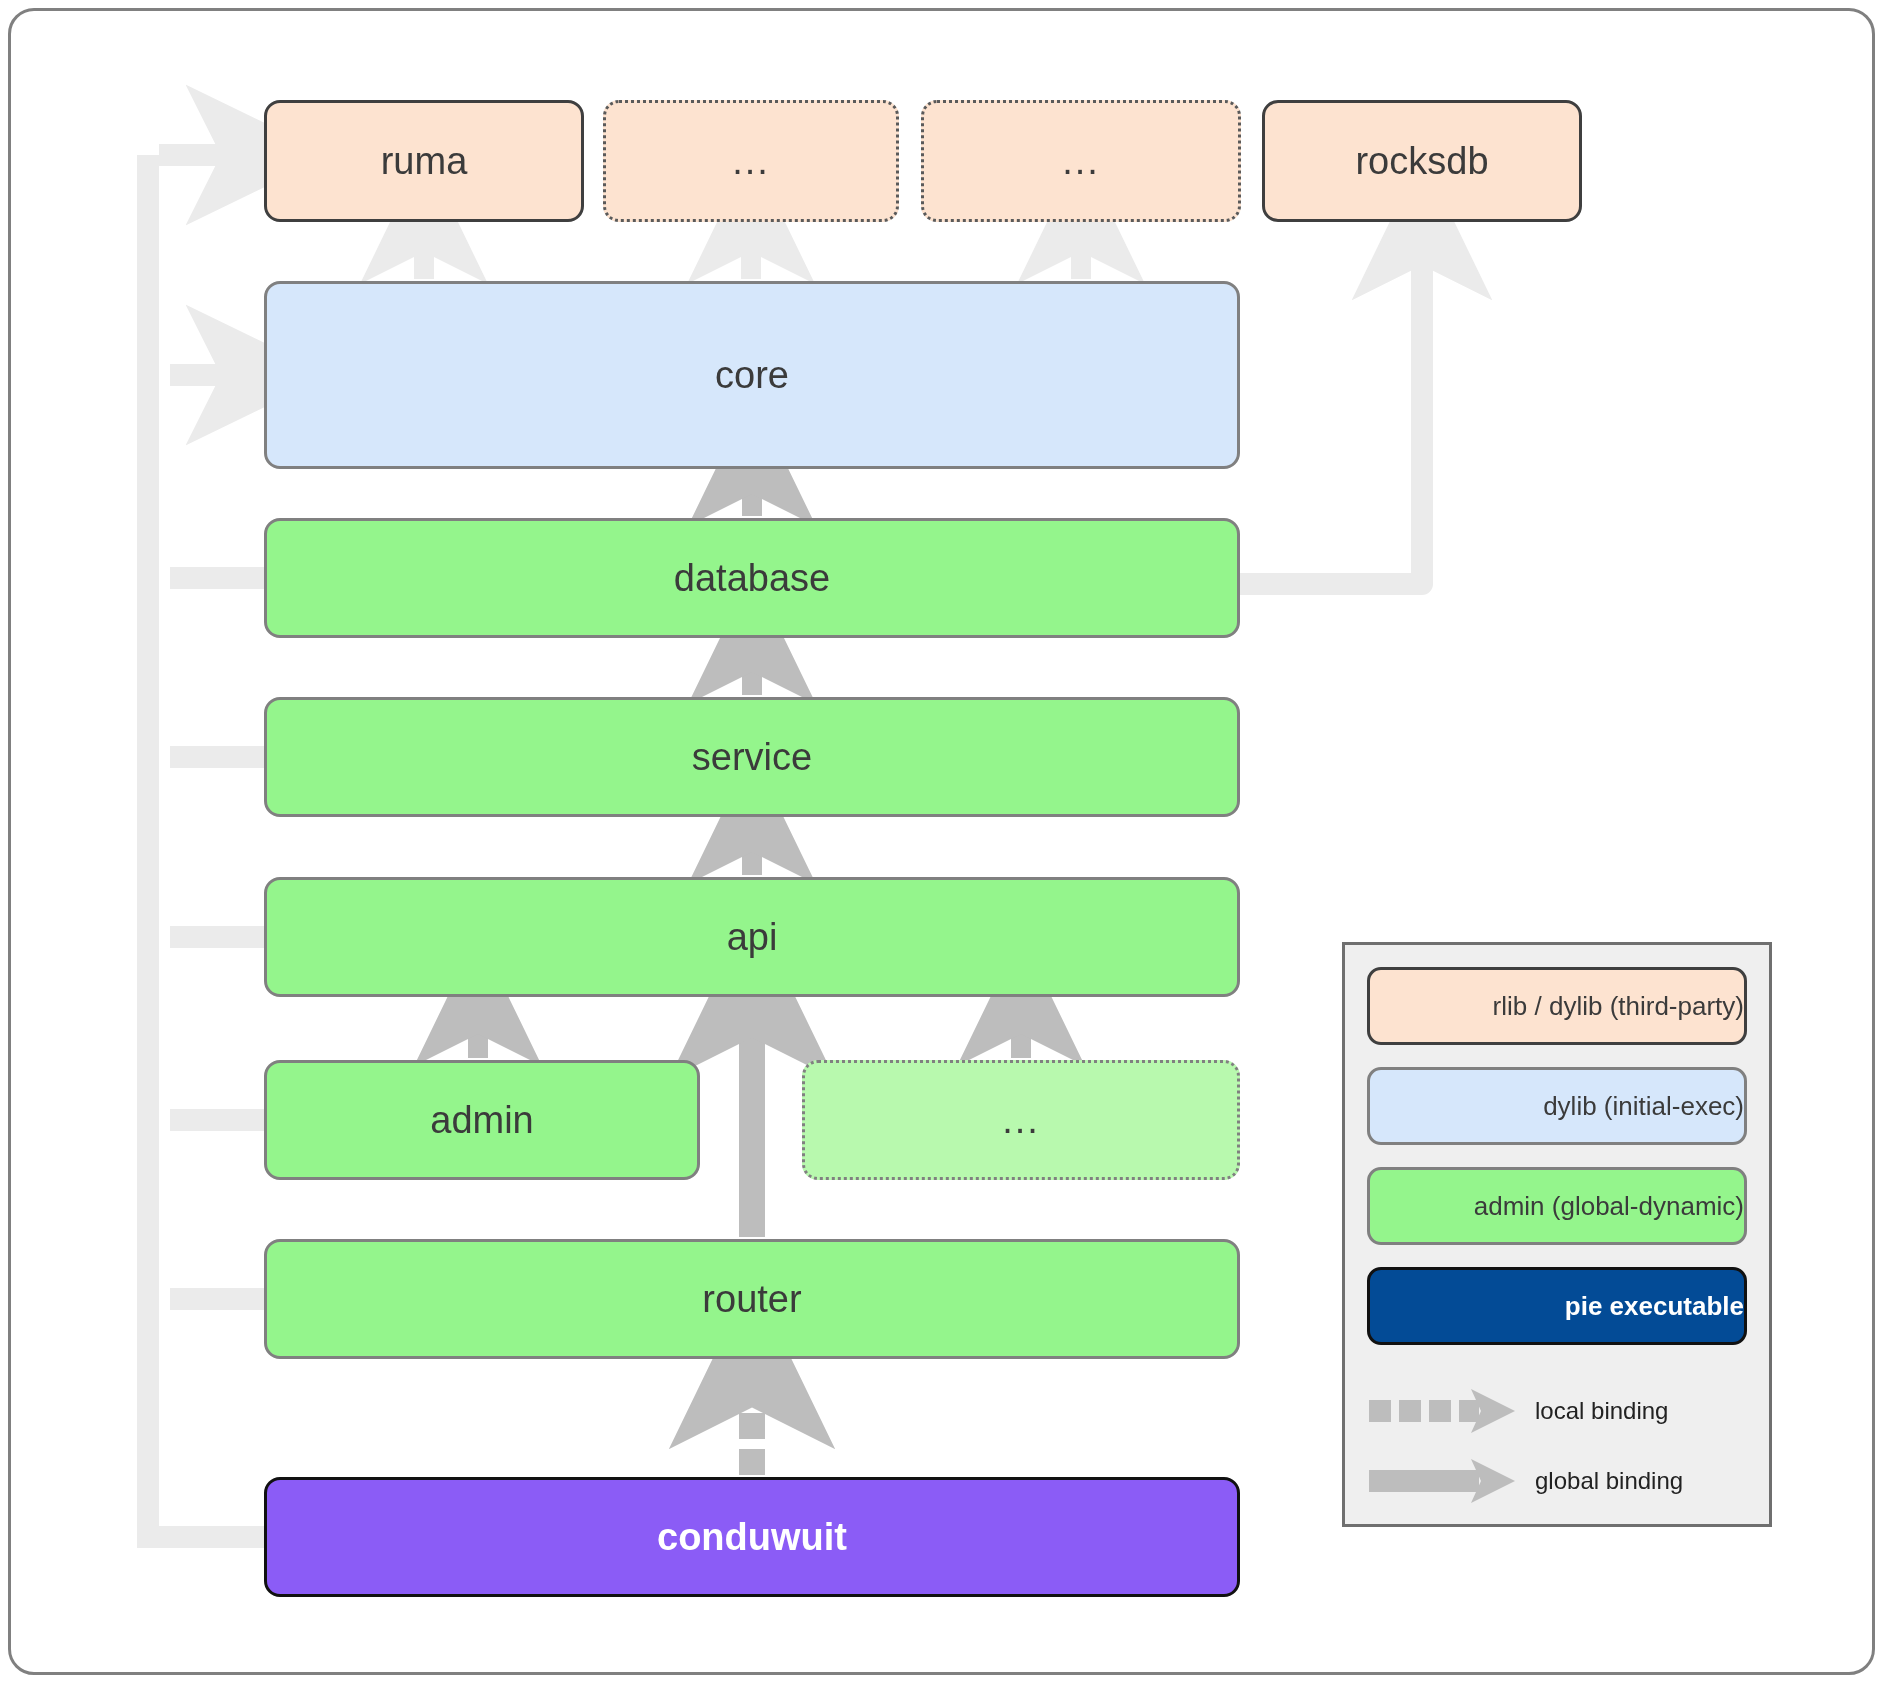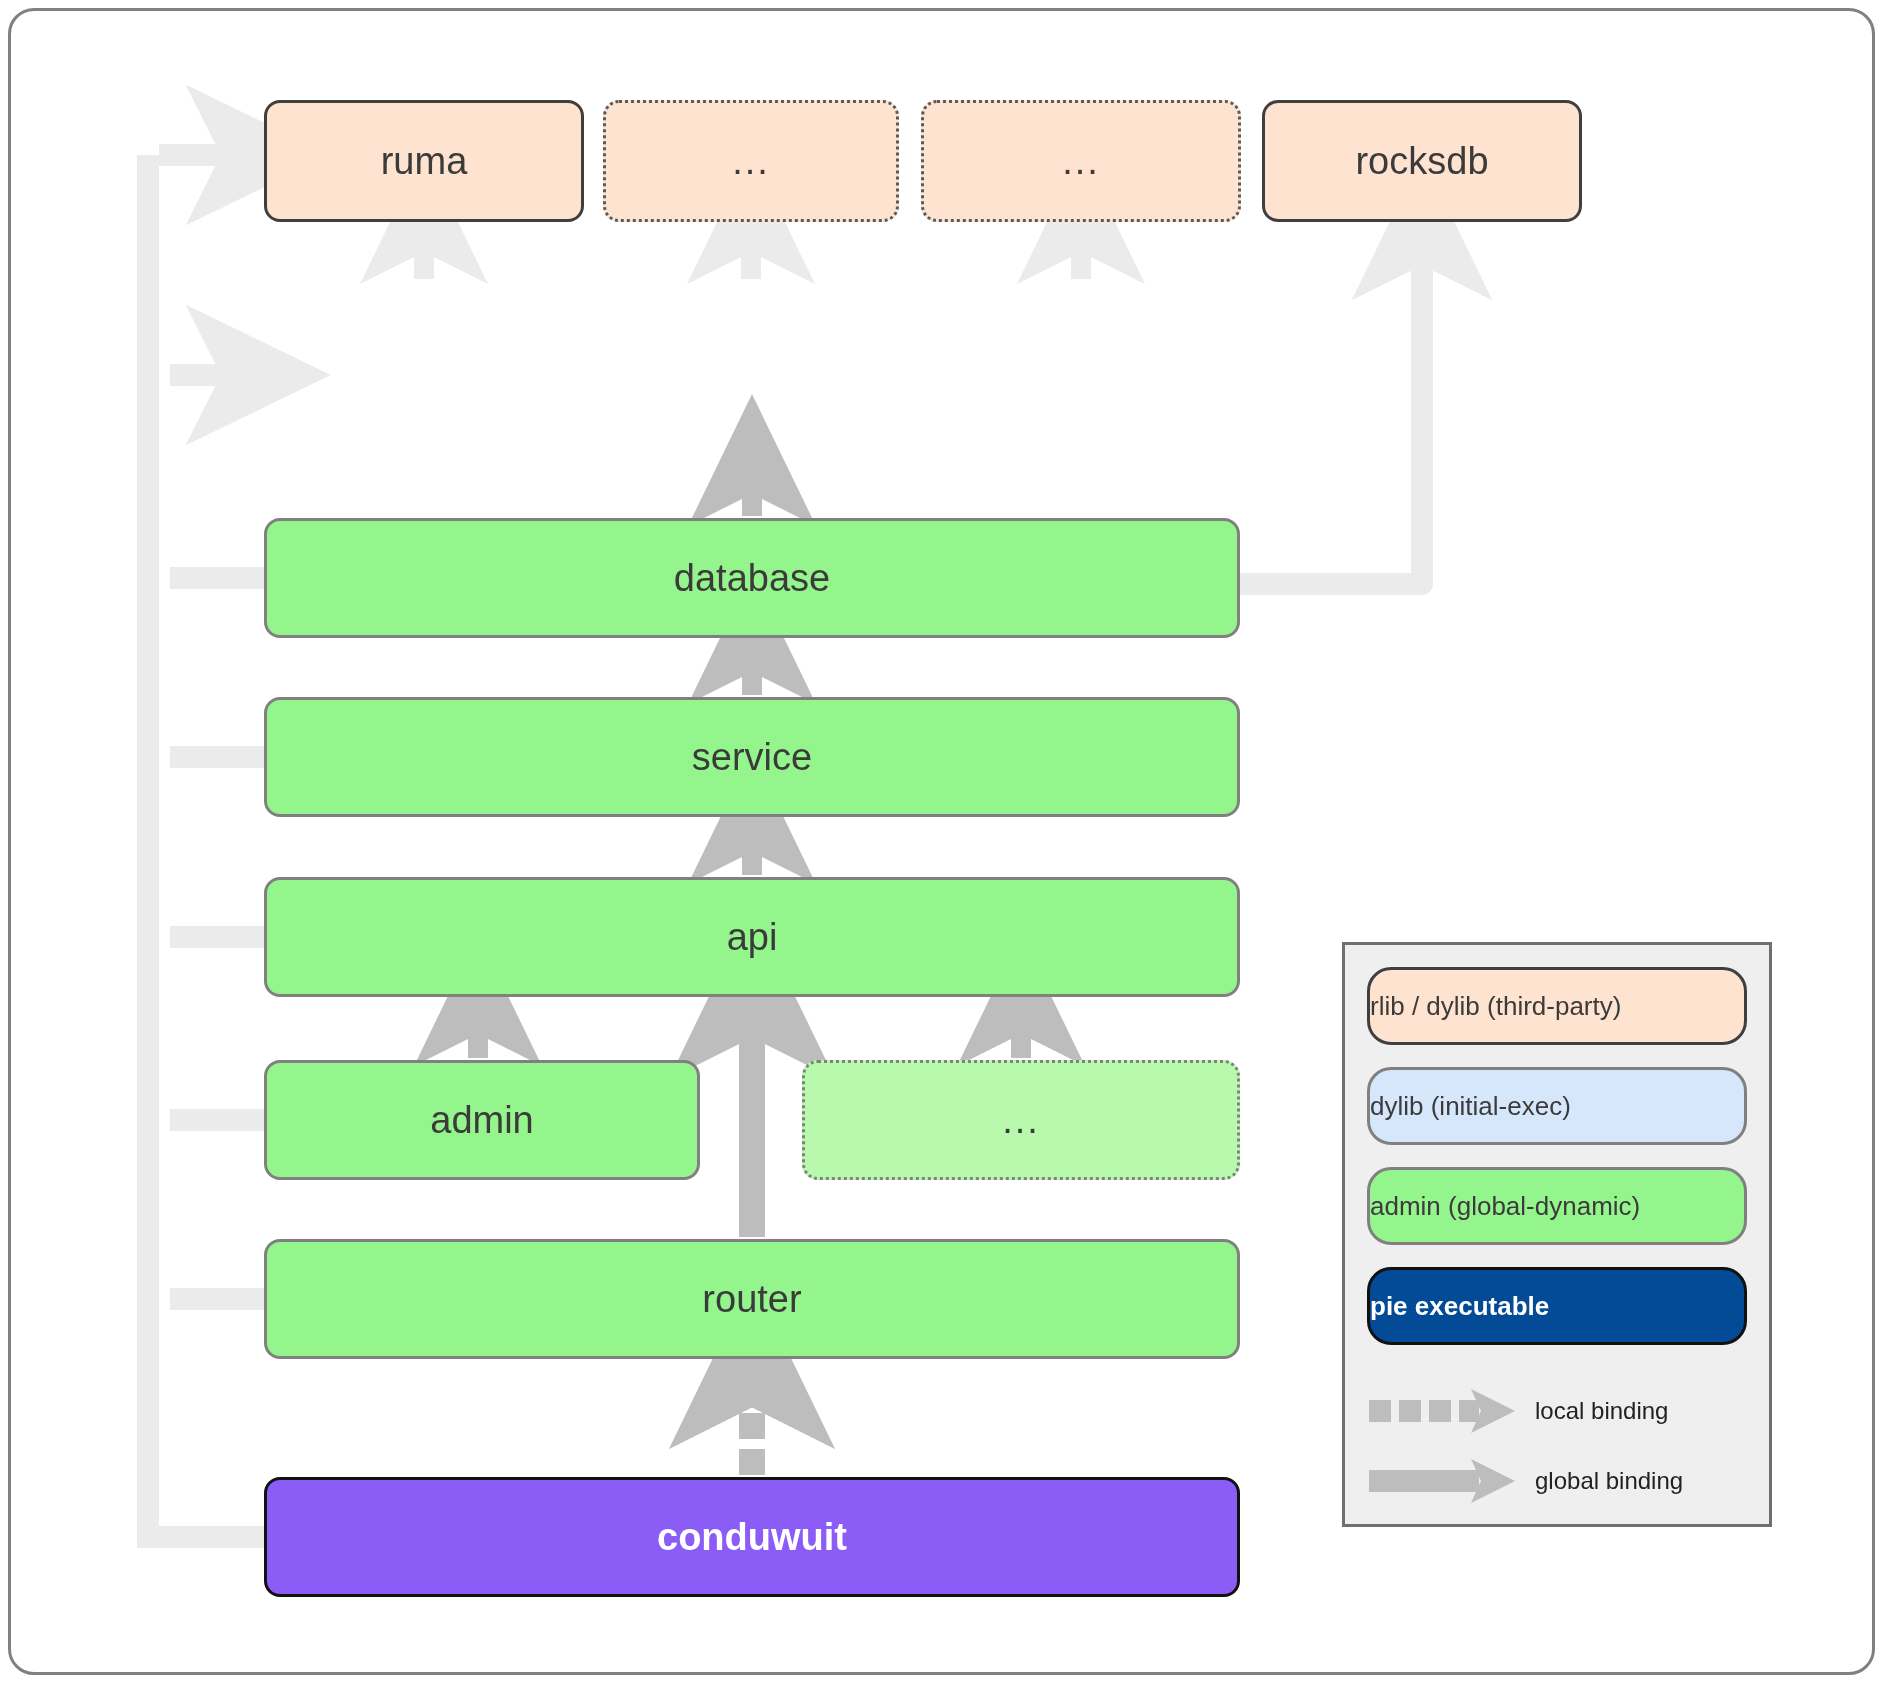--- a/index.html
+++ b/index.html
@@ -29,22 +29,22 @@
   .node.pie{background:#8b5cf6;border:3px solid #111111;color:#ffffff;font-weight:bold;}
   .node .dots{font-size:38px;letter-spacing:2px;color:#3b3b3b;}
 
   
   .legend{
     position:absolute;left:1342px;top:942px;width:430px;height:585px;
     background:#efefef;border:3px solid #6f6f6f;box-sizing:border-box;
   }
   .legend .chip{
     position:absolute;left:22px;width:380px;height:78px;
-    display:flex;align-items:center;justify-content:flex-start;
-    border-radius:24px;box-sizing:border-box;
+    display:flex;align-items:center;justify-content:flex-end;
+    border-radius:14px;box-sizing:border-box;
     font-size:26px;color:#3b3b3b;
   }
   .legend .chip.third{background:#fde3d0;border:3px solid #3f3f3f;top:22px;}
   .legend .chip.iexec{background:#d6e7fb;border:3px solid #808080;top:122px;}
   .legend .chip.gdyn{background:#94f58c;border:3px solid #808080;top:222px;}
   .legend .chip.pie{background:#034b96;border:3px solid #111111;color:#fff;font-weight:bold;top:322px;}
   .legend .keyrow{position:absolute;left:22px;width:392px;height:52px;display:flex;align-items:center;}
   .legend .keyrow.r1{top:440px;}
   .legend .keyrow.r2{top:510px;}
   .legend .keylabel{font-size:24px;color:#222;margin-left:18px;white-space:nowrap;}
@@ -111,20 +111,23 @@
   </div>
 
   <div class="node third ghost" style="left:921px;top:100px;width:320px;height:122px;">
     <span class="dots">...</span>
   </div>
 
   <div class="node third" style="left:1262px;top:100px;width:320px;height:122px;">
     <span>rocksdb</span>
   </div>
 
+  <div class="node iexec" style="left:264px;top:281px;width:976px;height:188px;">
+    <span>core</span>
+  </div>
 
   <div class="node gdyn" style="left:264px;top:518px;width:976px;height:120px;">
     <span>database</span>
   </div>
 
   <div class="node gdyn" style="left:264px;top:697px;width:976px;height:120px;">
     <span>service</span>
   </div>
 
   <div class="node gdyn" style="left:264px;top:877px;width:976px;height:120px;">

